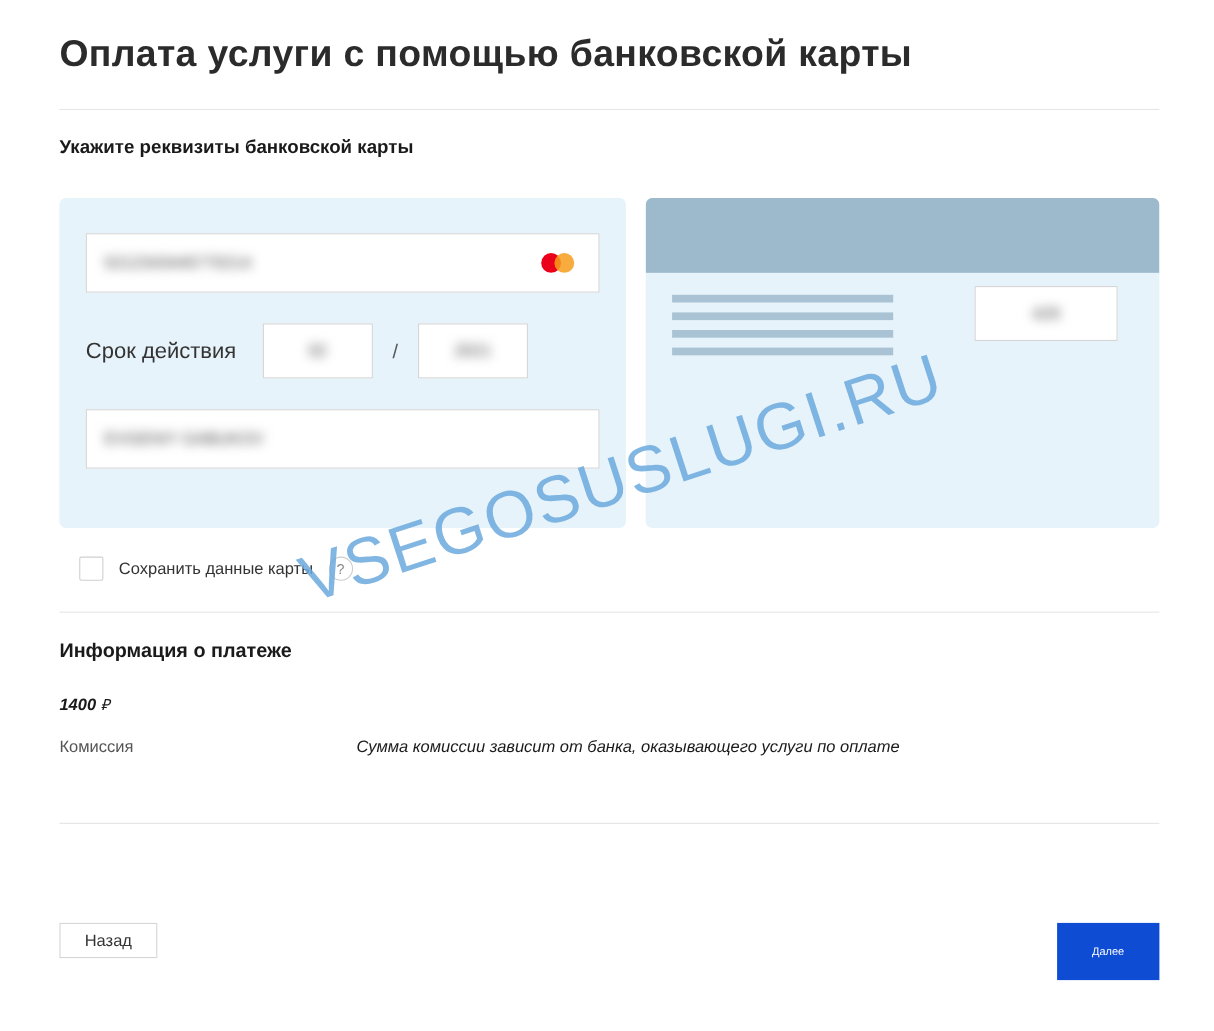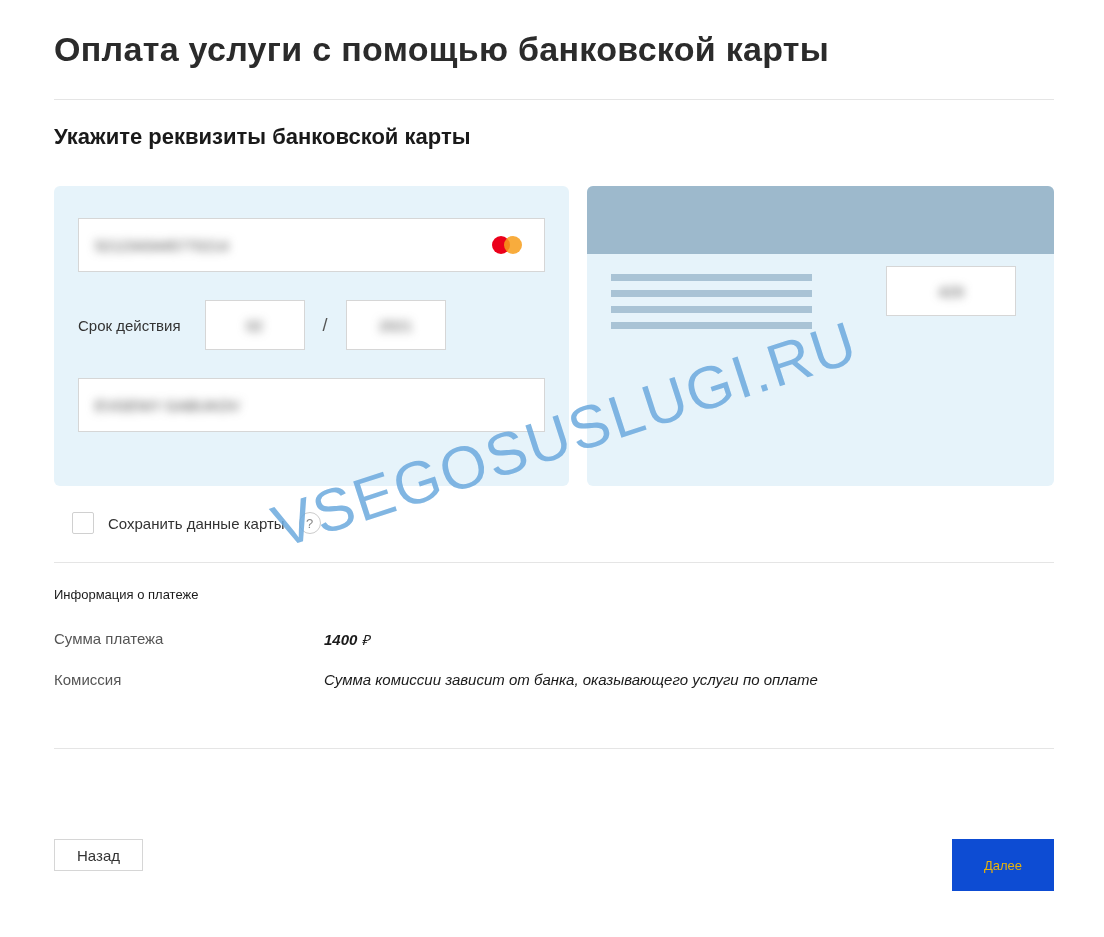--- a/index.html
+++ b/index.html
@@ -21,21 +21,21 @@
       color: #2b2b2b;
       margin-bottom: 30px;
       letter-spacing: 0.3px;
     }
     .hr {
       border: none;
       border-top: 1px solid #e5e5e5;
       margin-bottom: 24px;
     }
     .section-heading {
-      font-size: 22px;
+      font-size: 17px;
       font-weight: 700;
       color: #1a1a1a;
       margin-bottom: 36px;
     }
     .cards-row {
       display: flex;
       gap: 18px;
       margin-bottom: 26px;
     }
     .card-front, .card-back {
@@ -90,21 +90,21 @@
       top: 2px;
       opacity: 0.85;
     }
     .expiry-row {
       display: flex;
       align-items: center;
       gap: 16px;
       margin-bottom: 28px;
     }
     .expiry-label {
-      font-size: 15px;
+      font-size: 20px;
       color: #333;
       margin-right: 8px;
     }
     .small-input {
       background: #fff;
       border: 1px solid #d6d6d6;
       height: 50px;
       width: 100px;
       display: flex;
       align-items: center;
@@ -174,22 +174,22 @@
       border: 1px solid #ccc;
       border-radius: 50%;
       display: flex;
       align-items: center;
       justify-content: center;
       font-size: 13px;
       color: #888;
       background: #fff;
     }
     .info-heading {
-      font-size: 13px;
-      font-weight: 400;
+      font-size: 18px;
+      font-weight: 700;
       color: #1a1a1a;
       margin-bottom: 28px;
     }
     .info-row {
       display: flex;
       margin-bottom: 22px;
       font-size: 15px;
     }
     .info-label {
       width: 270px;
@@ -218,22 +218,22 @@
       padding: 0 22px;
       font-size: 15px;
       color: #333;
       cursor: pointer;
     }
     .btn-next {
       background: #0d4cd3;
       border: none;
       height: 52px;
       padding: 0 32px;
-      font-size: 13px;
-      color: #eab308;
+      font-size: 10px;
+      color: #ffffff;
       cursor: pointer;
     }
     .watermark {
       position: absolute;
       top: 400px;
       left: 260px;
       font-size: 60px;
       color: #6caade;
       transform: rotate(-18deg);
       pointer-events: none;
@@ -293,21 +293,20 @@
   <div class="checkbox"></div>
   <span class="checkbox-label">Сохранить данные карты</span>
   <span class="help-icon">?</span>
 </div>
 
 <hr class="hr">
 
 <h2 class="info-heading">Информация о платеже</h2>
 
 <div class="info-row">
-  <div class="info-label">Сумма платежа</div>
   <div class="info-value bold">
     <span>1400</span> <span class="ruble">₽</span>
   </div>
 </div>
 
 <div class="info-row">
   <div class="info-label">Комиссия</div>
   <div class="info-value">Сумма комиссии зависит от банка, оказывающего услуги по оплате</div>
 </div>
 

